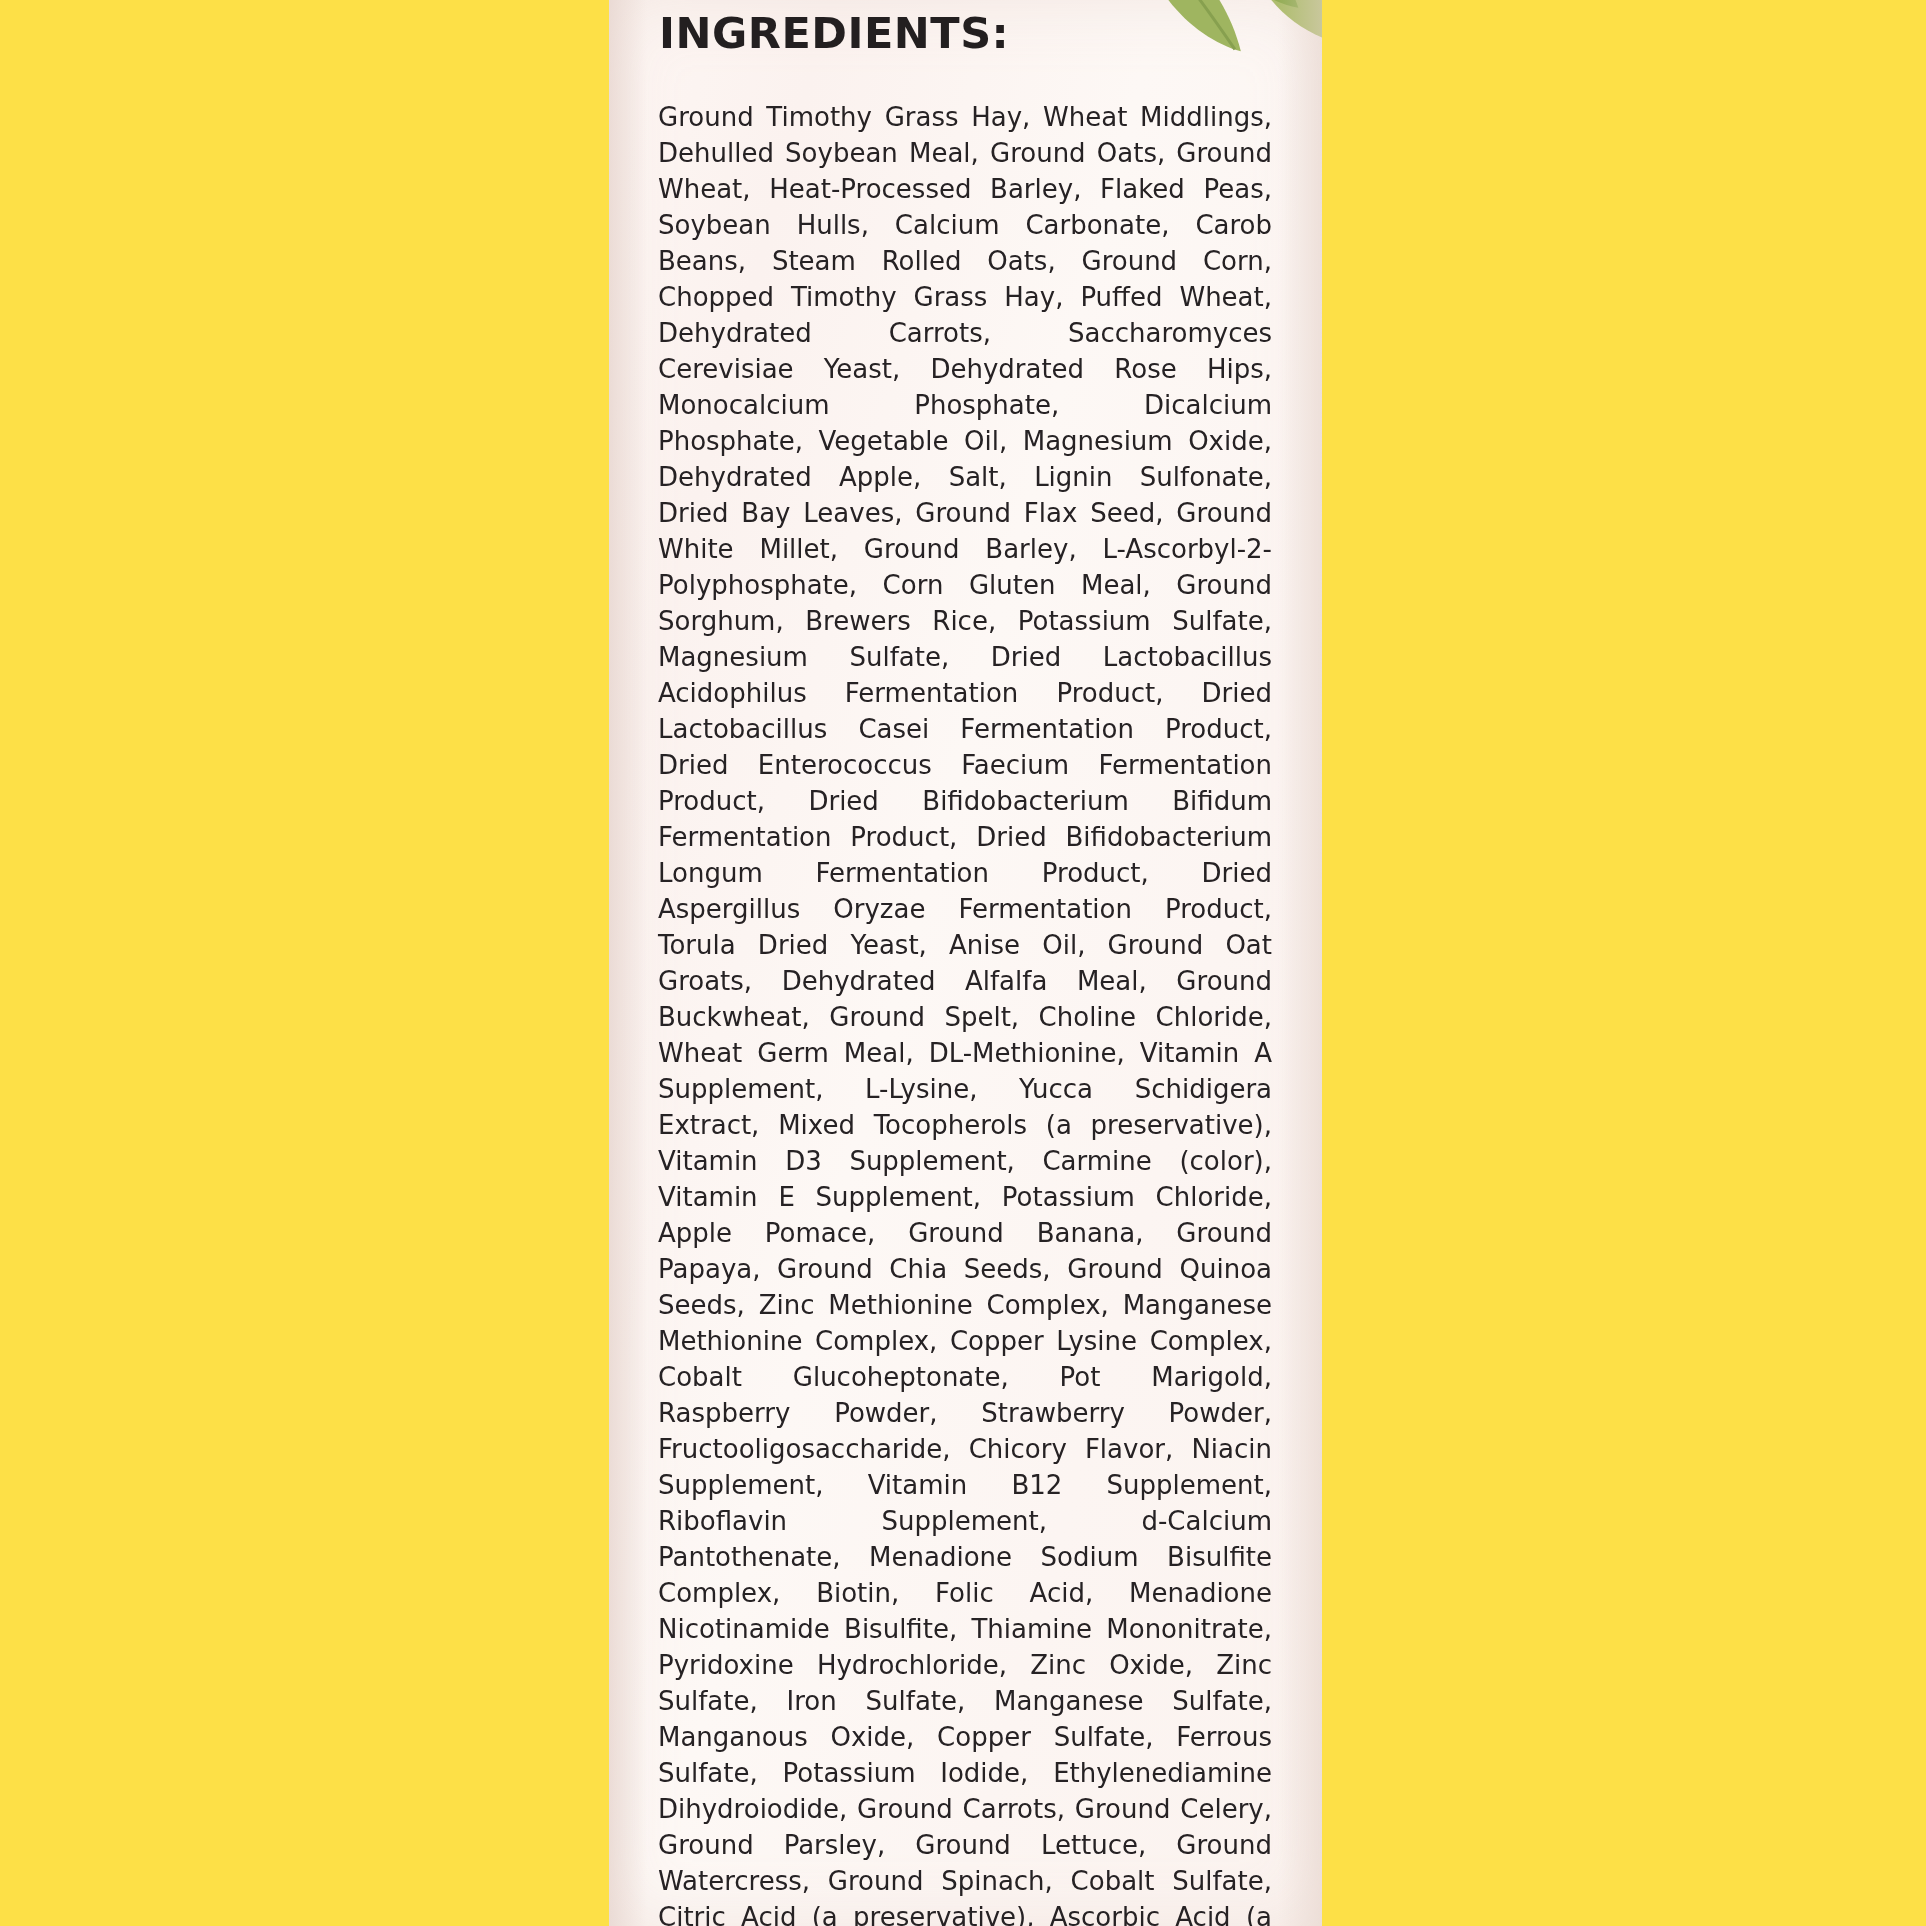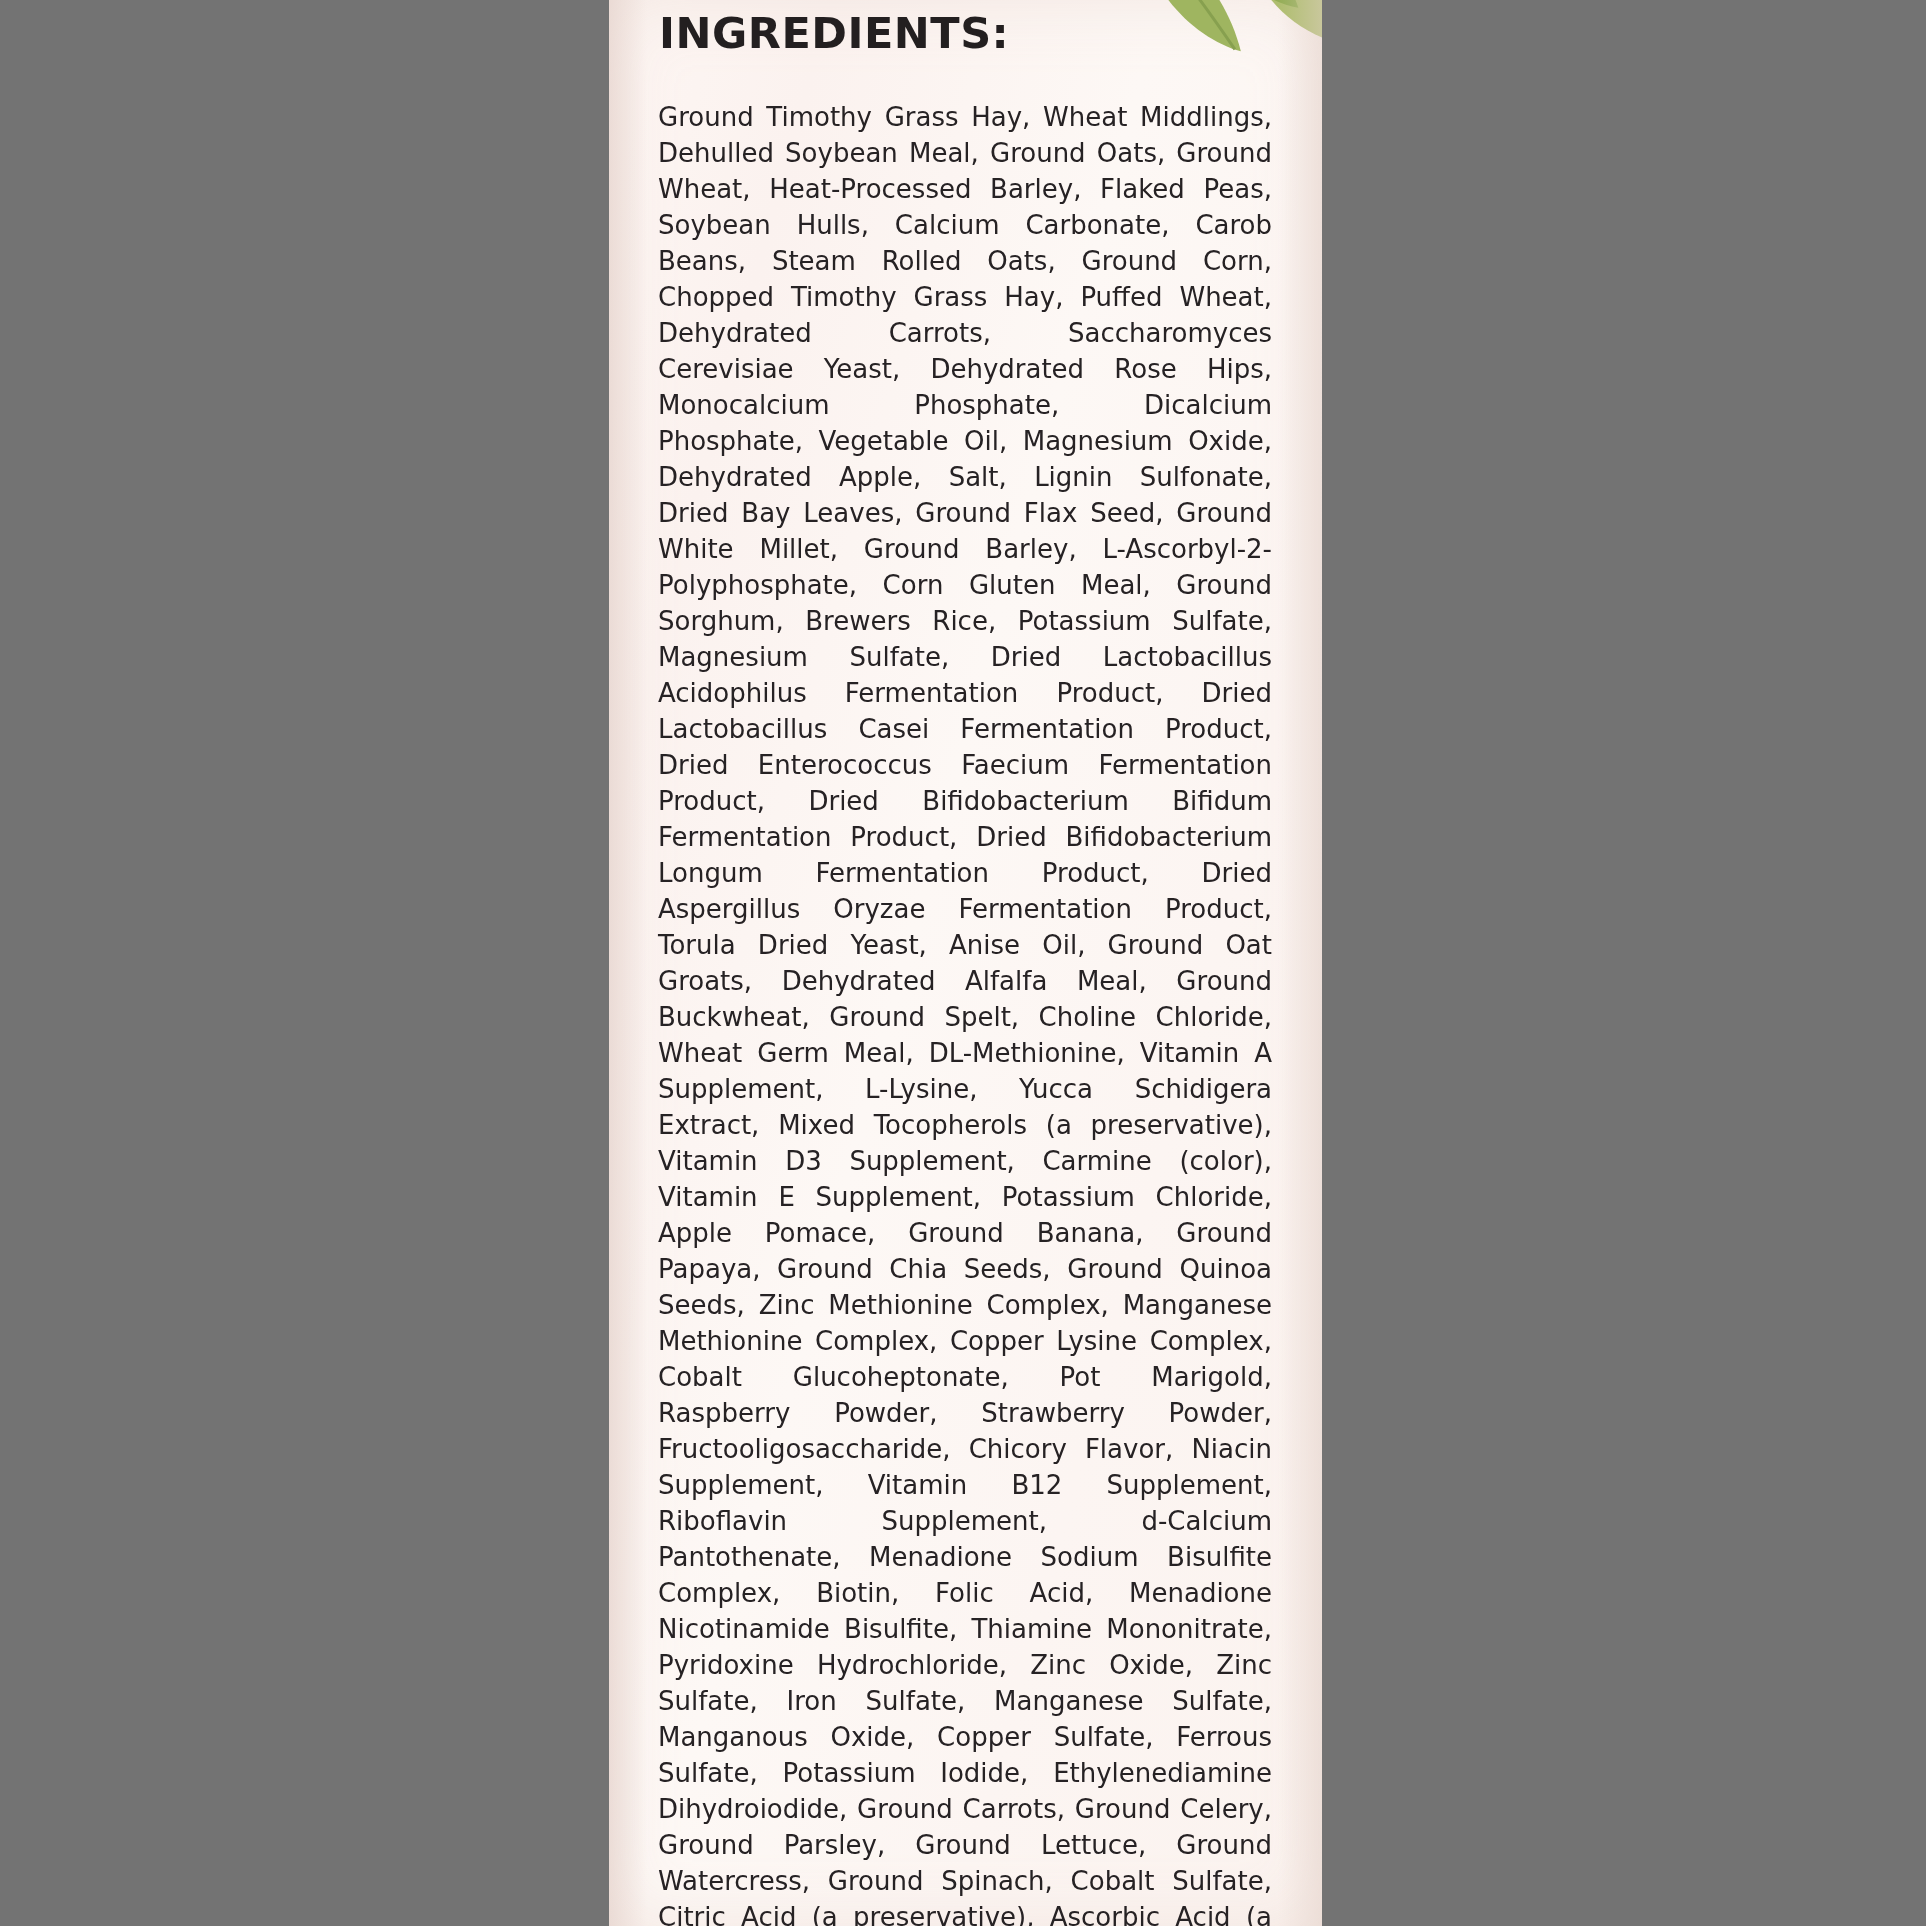--- a/index.html
+++ b/index.html
@@ -12,21 +12,21 @@
   }
   body {
     font-family: "DejaVu Sans", sans-serif;
   }
   .package {
     position: absolute;
     left: 0;
     top: 0;
     width: 1927px;
     height: 1927px;
-    background: #737373;
+    background: #fde047;
   }
   
   .label-panel {
     position: absolute;
     left: 609px;
     top: 0;
     width: 713px;
     height: 1927px;
     background: linear-gradient(105deg, #fdf6f3 0%, #fbf2ef 18%, #fdf8f5 45%, #fcf5f2 70%, #fbf3ef 100%);
     box-shadow: inset 0 0 69px rgba(241, 228, 222, 0.85);

